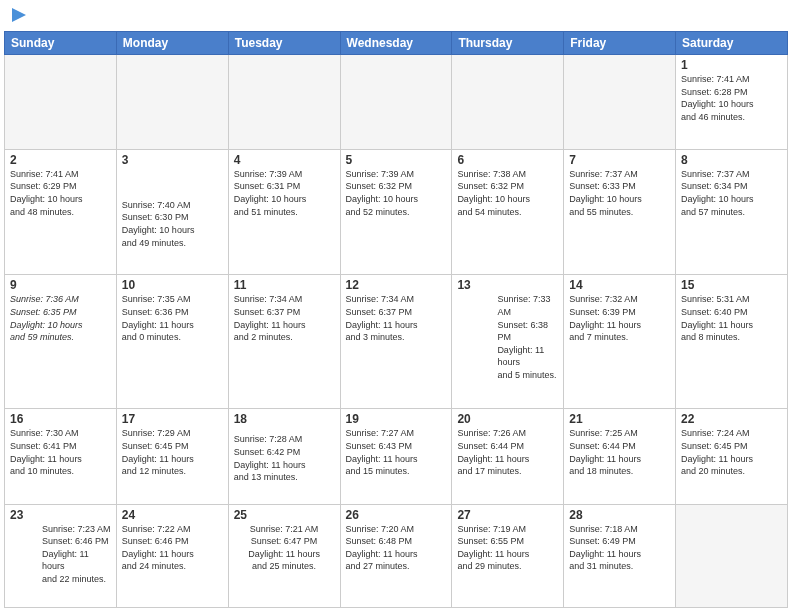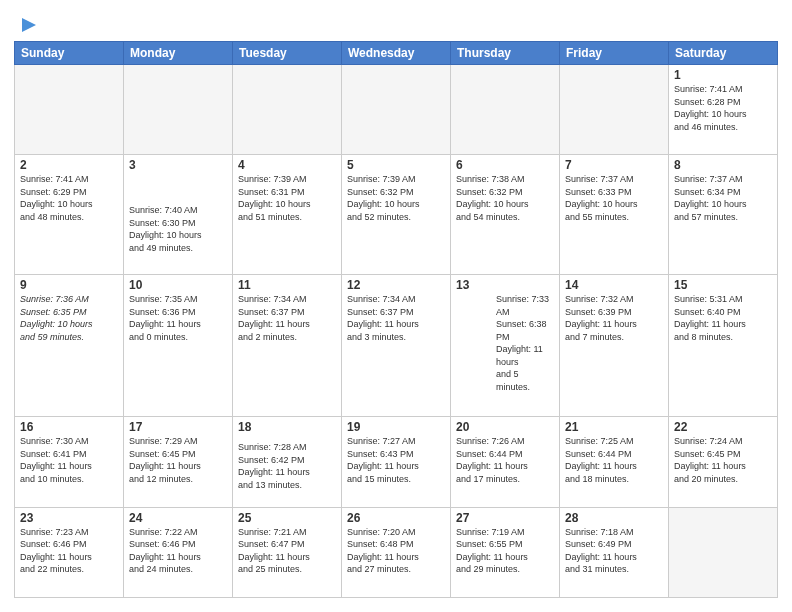--- a/index.html
+++ b/index.html
@@ -6,21 +6,21 @@
     body {
       font-family: Arial, sans-serif;
       background: #fff;
       width: 792px;
       height: 612px;
       overflow: hidden;
     }
     .page {
       width: 792px;
       height: 612px;
-      padding: 14px;
+      padding: 4px;
       display: flex;
       flex-direction: column;
     }
     .header {
       display: flex;
       justify-content: space-between;
       align-items: flex-start;
       margin-bottom: 8px;
     }
     .logo {
@@ -282,35 +282,35 @@
             <span class="day-number">22</span>
             <div class="day-info" style="white-space: pre-line;">Sunrise: 7:24 AM
 Sunset: 6:45 PM
 Daylight: 11 hours
 and 20 minutes.</div>
           </td>
         </tr>
         <tr>
           <td>
             <span class="day-number">23</span>
-            <div class="day-info" style="white-space: pre-line;">Sunrise: 7:23 AM
+            <div class="day-info" style="white-space: pre-line; margin-left: 32px;">Sunrise: 7:23 AM
 Sunset: 6:46 PM
 Daylight: 11 hours
 and 22 minutes.</div>
           </td>
           <td>
             <span class="day-number">24</span>
             <div class="day-info" style="white-space: pre-line;">Sunrise: 7:22 AM
 Sunset: 6:46 PM
 Daylight: 11 hours
 and 24 minutes.</div>
           </td>
           <td>
             <span class="day-number">25</span>
-            <div class="day-info" style="white-space: pre-line;">Sunrise: 7:21 AM
+            <div class="day-info" style="white-space: pre-line; text-align: center;">Sunrise: 7:21 AM
 Sunset: 6:47 PM
 Daylight: 11 hours
 and 25 minutes.</div>
           </td>
           <td>
             <span class="day-number">26</span>
             <div class="day-info" style="white-space: pre-line;">Sunrise: 7:20 AM
 Sunset: 6:48 PM
 Daylight: 11 hours
 and 27 minutes.</div>

